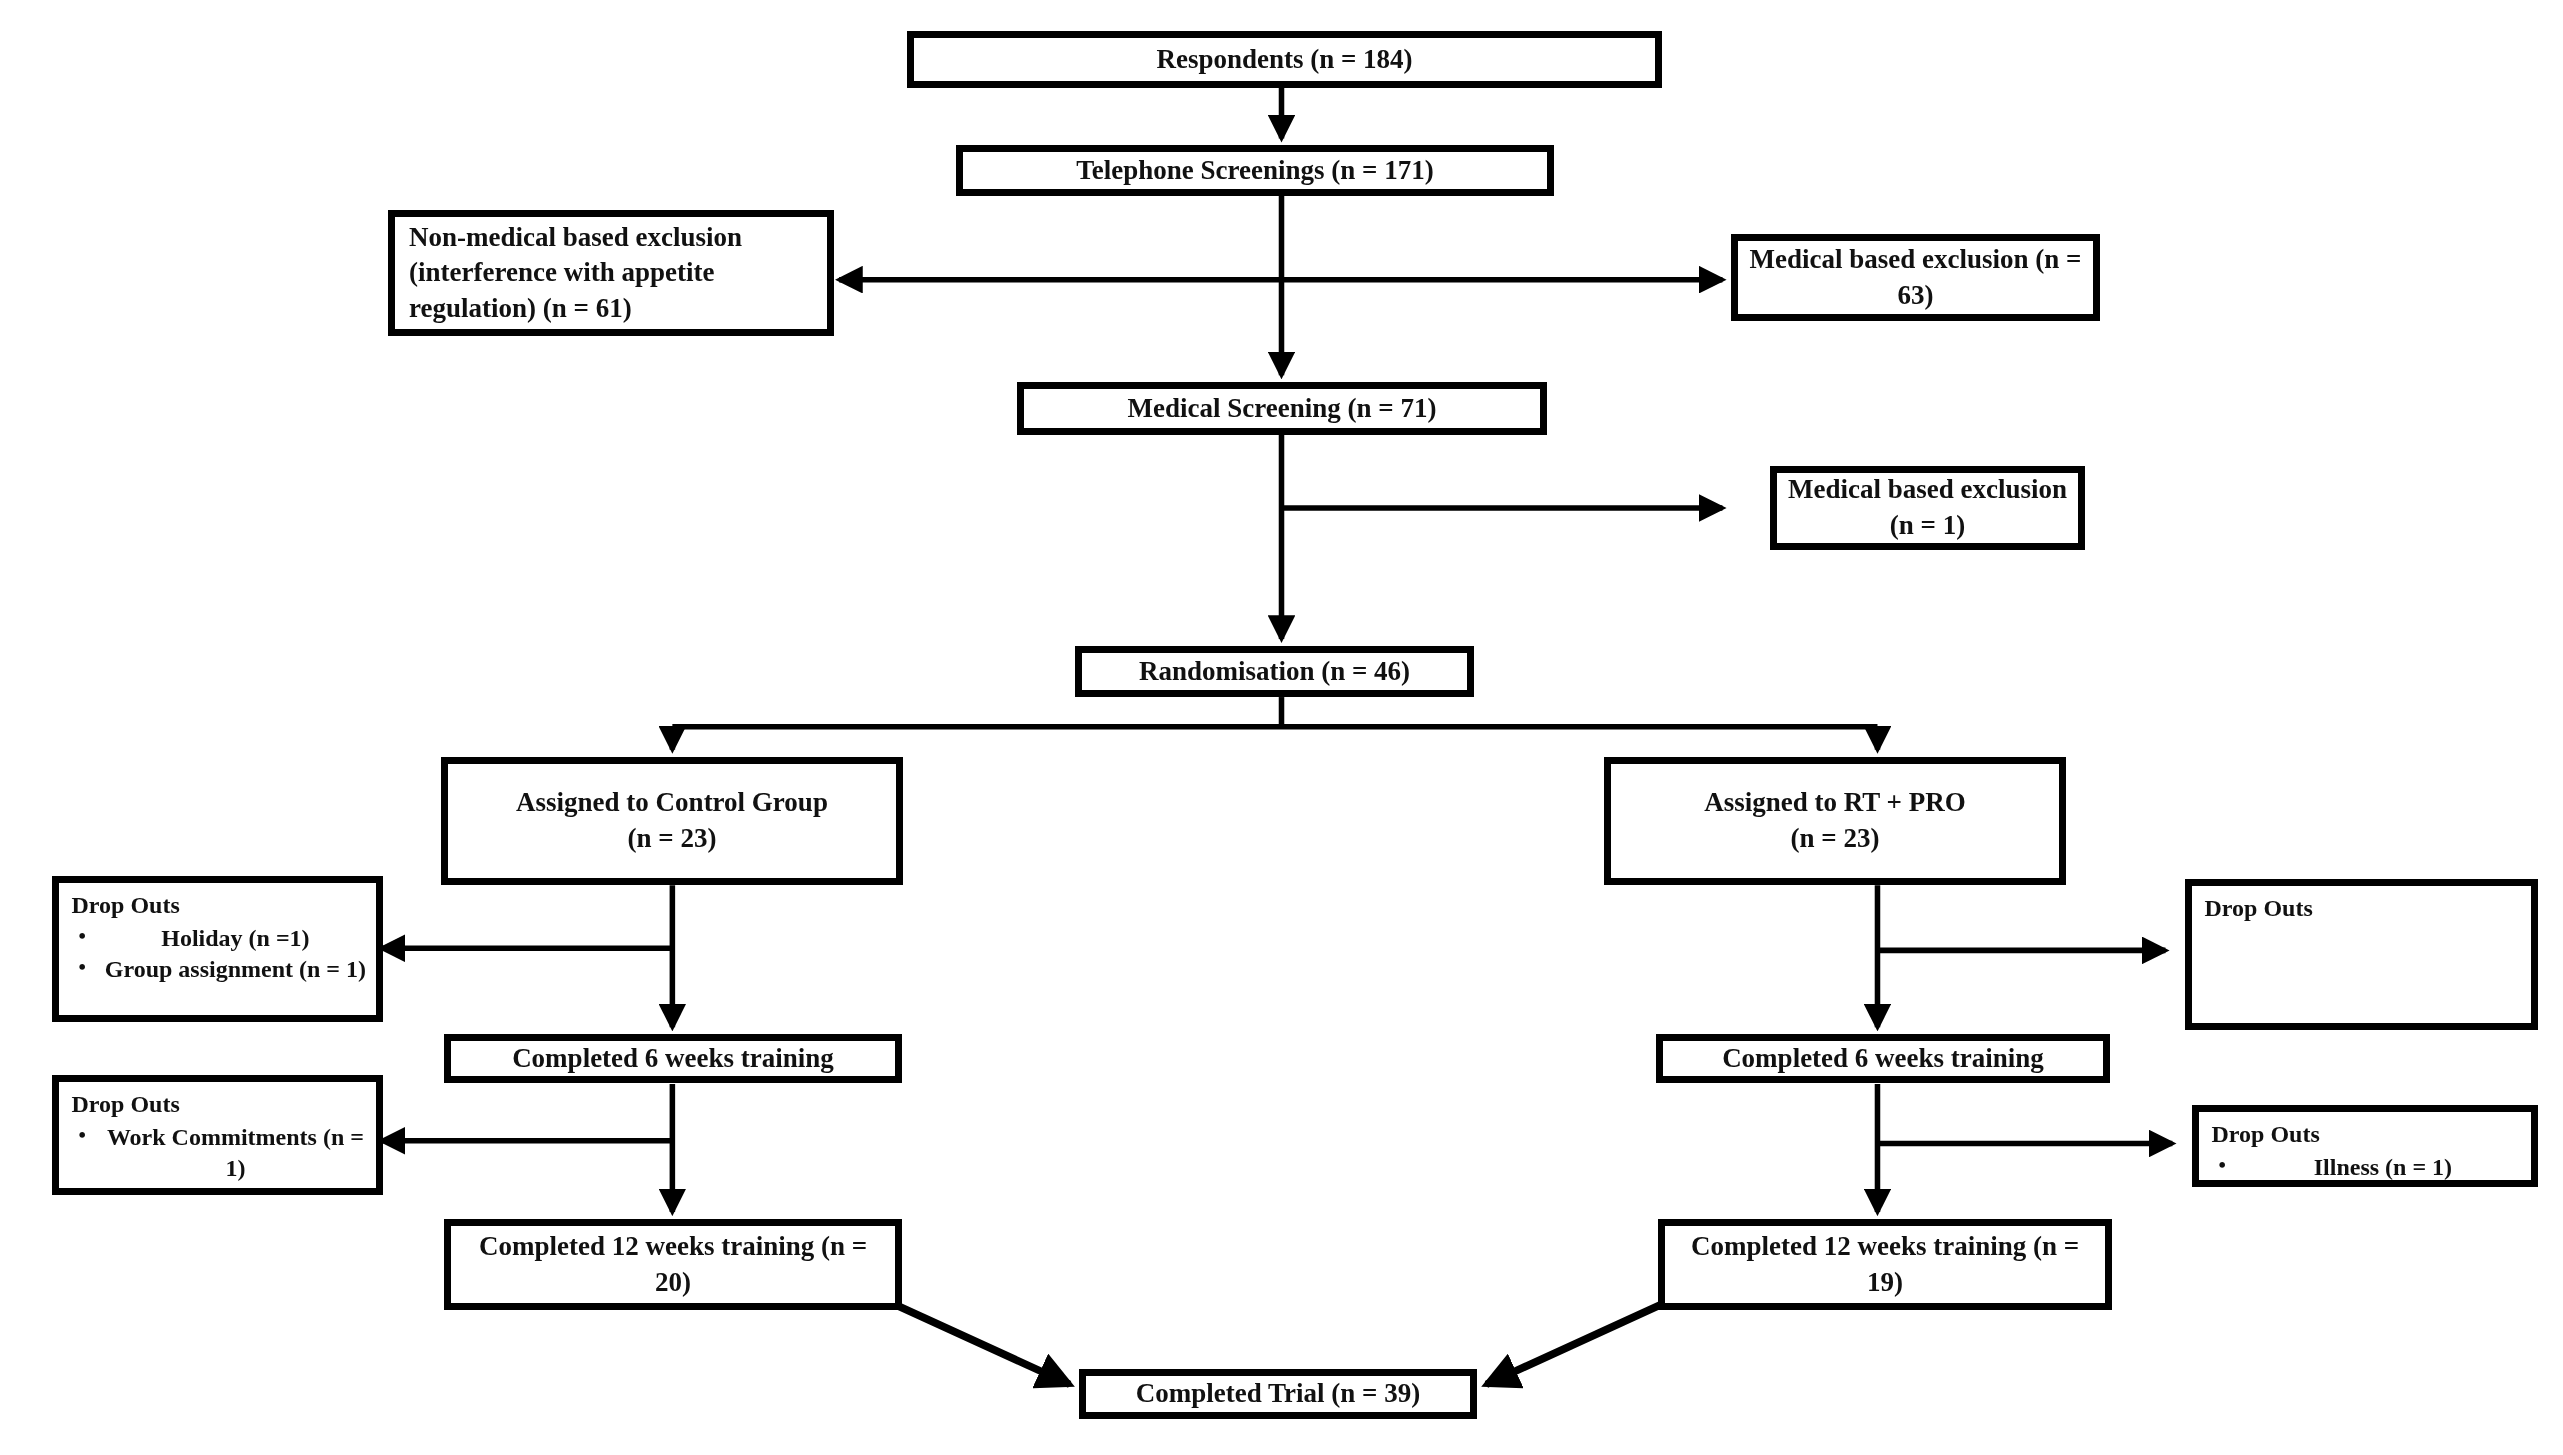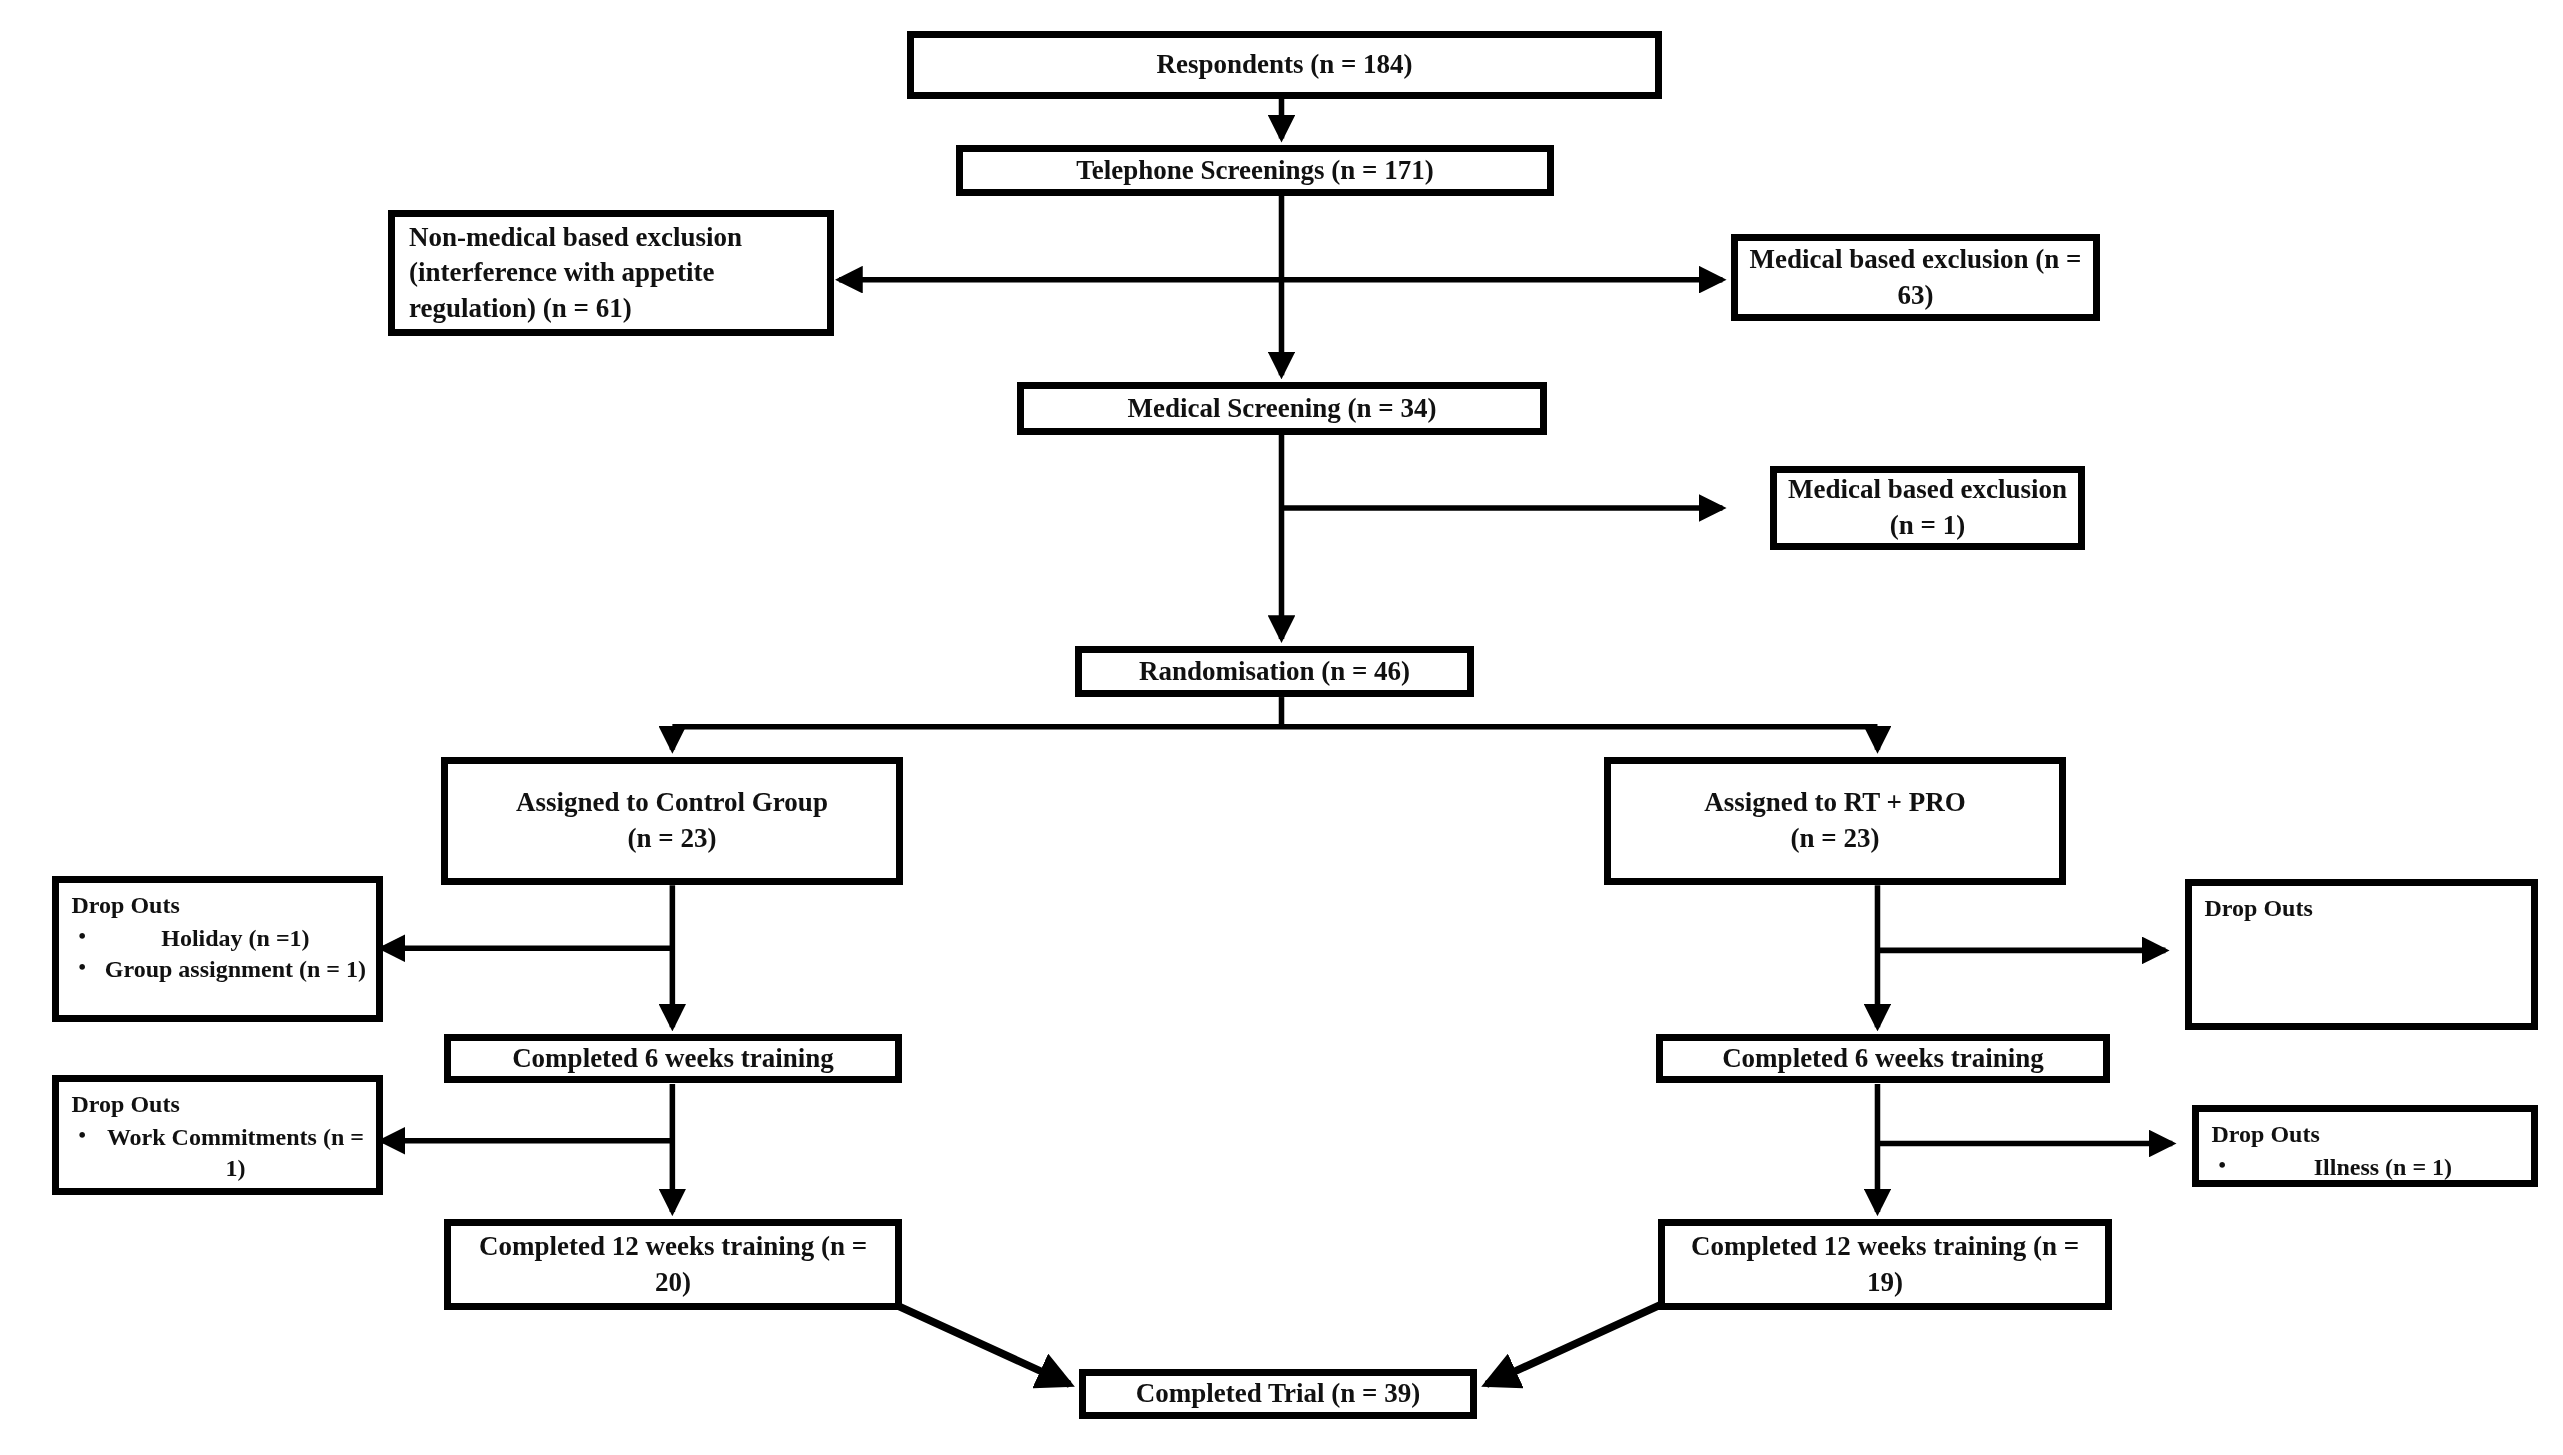--- a/index.html
+++ b/index.html
@@ -79,29 +79,29 @@
       <line x1="2712" y1="1373" x2="3128" y2="1373" marker-end="url(#ah)"></line>
       <line x1="971" y1="1566" x2="971" y2="1751" marker-end="url(#ah)"></line>
       <line x1="971" y1="1648" x2="551" y2="1648" marker-end="url(#ah)"></line>
       <line x1="2712" y1="1566" x2="2712" y2="1751" marker-end="url(#ah)"></line>
       <line x1="2712" y1="1652" x2="3138" y2="1652" marker-end="url(#ah)"></line>
       <line stroke-width="11" x1="1287" y1="1882" x2="1545" y2="2000" marker-end="url(#ah)"></line>
       <line stroke-width="11" x1="2405" y1="1882" x2="2147" y2="2000" marker-end="url(#ah)"></line>
     </g>
   </svg>
 
-  <div class="box" style="left:907px;top:31px;width:755px;height:68px;">Respondents (n = 184)</div>
+  <div class="box" style="left:907px;top:31px;width:755px;height:57px;">Respondents (n = 184)</div>
 
   <div class="box" style="left:956px;top:145px;width:598px;height:51px;">Telephone Screenings (n = 171)</div>
 
   <div class="box left" style="left:388px;top:210px;width:446px;height:126px;">Non-medical based exclusion (interference with appetite regulation) (n = 61)</div>
 
   <div class="box" style="left:1731px;top:234px;width:369px;height:87px;">Medical based exclusion (n = 63)</div>
 
-  <div class="box" style="left:1017px;top:382px;width:530px;height:53px;">Medical Screening (n = 34)</div>
+  <div class="box" style="left:1017px;top:382px;width:530px;height:53px;">Medical Screening (n = 71)</div>
 
   <div class="box" style="left:1731px;top:466px;width:315px;height:84px;margin-left:39px;">Medical based exclusion (n = 1)</div>
 
   <div class="box" style="left:1075px;top:646px;width:399px;height:51px;">Randomisation (n = 46)</div>
 
   <div class="box" style="left:441px;top:757px;width:462px;height:128px;">Assigned to Control Group
 (n = 23)</div>
 
   <div class="box" style="left:1604px;top:757px;width:462px;height:128px;">Assigned to RT + PRO
 (n = 23)</div>

